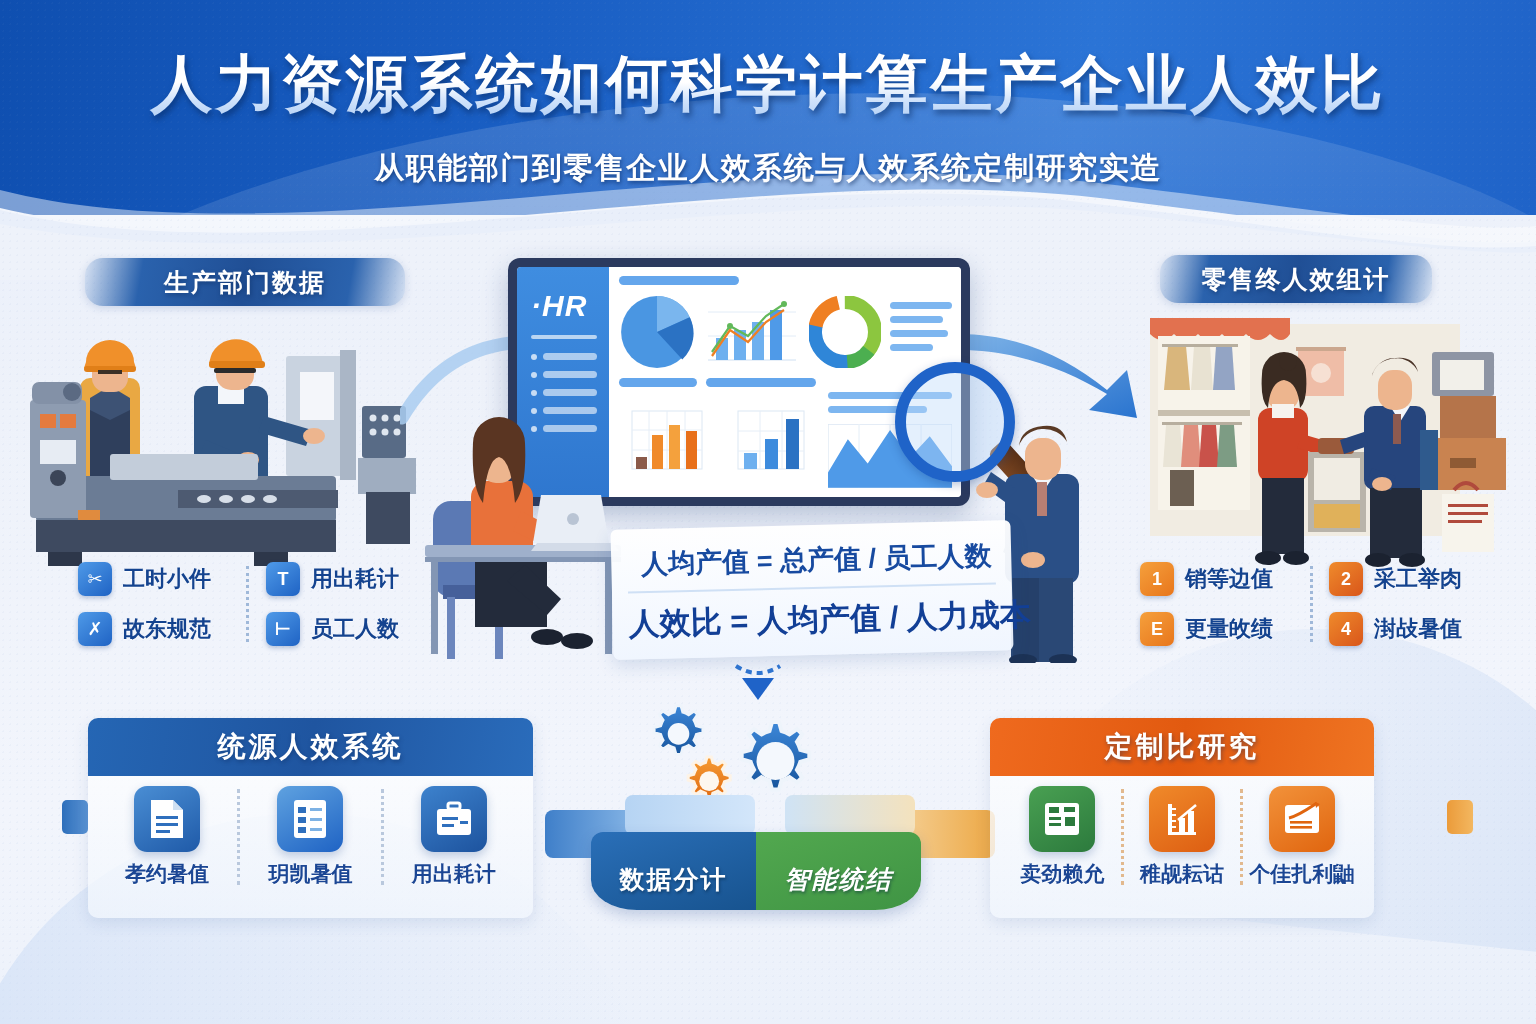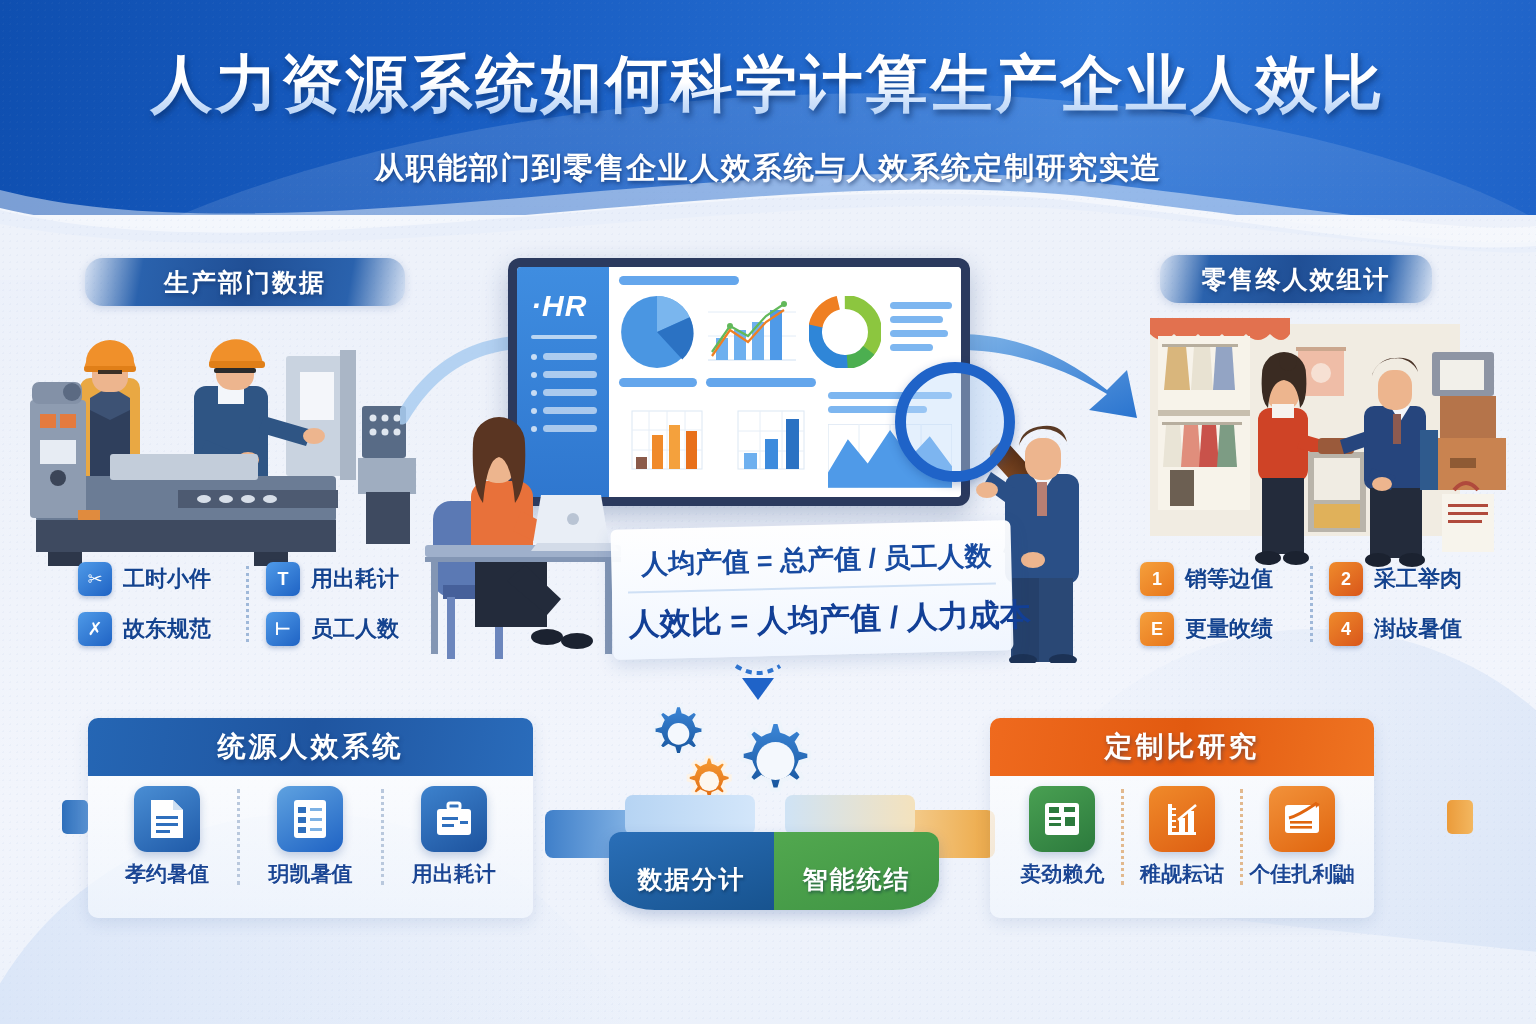--- a/index.html
+++ b/index.html
@@ -172,31 +172,31 @@
 
   #pill-group{ position:absolute; left:575px; top:790px; width:390px; height:120px; }
   .pill-wing{
     position:absolute; top:20px; height:48px; border-radius:8px;
   }
   #wing-left { left:-30px; width:120px; background:linear-gradient(90deg,#3f7fc9,#9cc6ef); }
   #wing-left2{ left:50px; top:5px; width:130px; height:40px; background:linear-gradient(90deg,#b6d4f3,#d3e6fa); border-radius:8px; position:absolute;}
   #wing-right{ right:-30px; width:120px; background:linear-gradient(90deg,#f6d9a8,#eda845); }
   #wing-right2{ right:50px; top:5px; width:130px; height:40px; background:linear-gradient(90deg,#cfe3f5,#f4e2bd); border-radius:8px; position:absolute;}
   .pill{
-    position:absolute; left:34px; top:42px; width:330px; height:78px;
+    position:absolute; left:16px; top:42px; width:330px; height:78px;
     border-radius:12px 12px 46px 46px / 12px 12px 30px 30px; overflow:hidden;
     display:flex; box-shadow:0 6px 14px rgba(30,70,140,.22);
   }
   .pill-half{
     flex:1; display:flex; align-items:center; justify-content:center;
     color:#fff; font-size:25px; font-weight:bold; letter-spacing:2px;
     text-shadow:1px 2px 3px rgba(0,30,60,.45); padding-top:16px;
   }
   .pill-blue { background:linear-gradient(160deg,#2a6fb8,#17538f); }
-  .pill-green{ background:linear-gradient(160deg,#52a84f,#3f9444); }
+  .pill-green{ background:linear-gradient(160deg,#52a84f,#3f9444);font-style:italic; }
 
   
   .panel{
     position:absolute; border-radius:10px; overflow:hidden;
     background:linear-gradient(180deg,rgba(255,255,255,.88),rgba(241,246,253,.75));
     box-shadow:0 5px 16px rgba(40,80,150,.12);
   }
   #panel-left { left:88px;  top:718px; width:445px; height:200px; }
   #panel-right{ left:990px; top:718px; width:384px; height:200px; }
   .panel-head{

